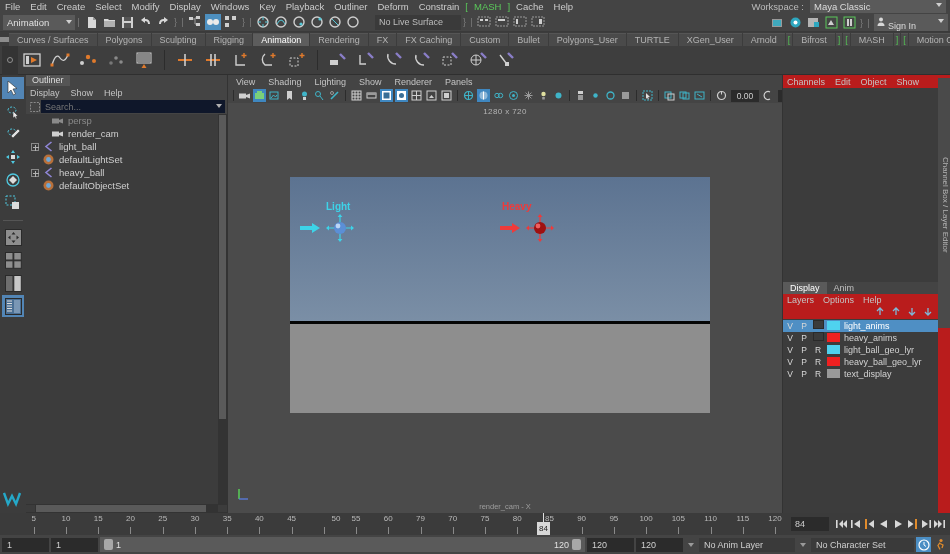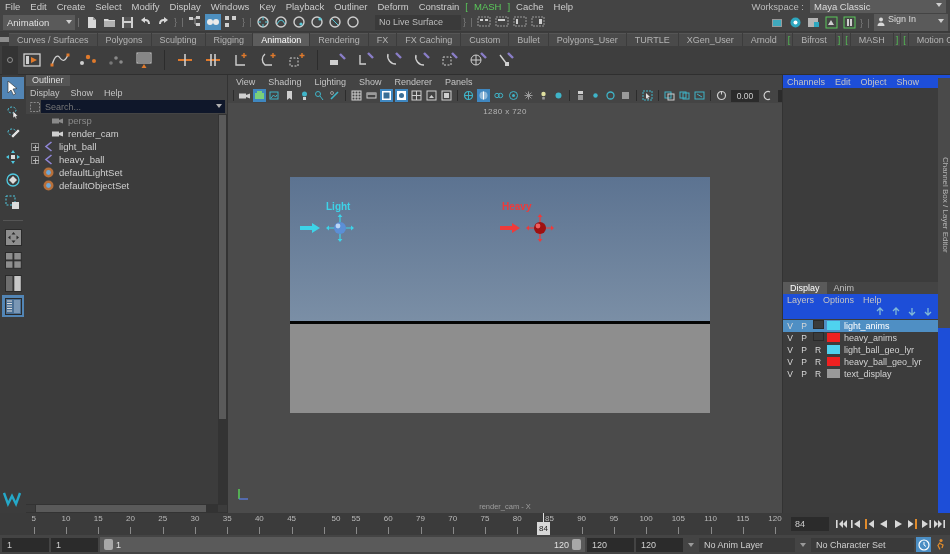--- a/index.html
+++ b/index.html
@@ -30,21 +30,21 @@
                 display:flex; align-items:center; padding-left:4px; position:relative;}
   .mode-combo .arr { position:absolute; right:3px; top:5px; width:0;height:0;
                      border-left:3px solid transparent;border-right:3px solid transparent;border-top:4px solid #cfcfcf;}
   .sepd { width:7px; flex:none; text-align:center; color:#7d7d7d; font-size:9px;}
   .ibtn { width:16px; height:16px; margin:0 1px; flex:none; position:relative; display:flex;
           align-items:center; justify-content:center; }
   .ibtn.on { background:#4d8fbf; }
   .livesurf { width:86px; height:15px; background:#3a3a3a; color:#bdbdbd; font-size:9px;
               display:flex; align-items:center; padding-left:4px; margin-left:13px;}
   .signin { width:74px; height:17px; background:#5a5a5a; font-size:9px; color:#dcdcdc;
-            display:flex; align-items:flex-start; padding-left:14px; position:relative; margin-left:2px;}
+            display:flex; align-items:flex-end; padding-left:14px; position:relative; margin-left:2px;}
   .signin .arr { position:absolute; right:4px; top:5px; width:0;height:0;
                  border-left:3px solid transparent;border-right:3px solid transparent;border-top:4px solid #cfcfcf;}
   .signin .person { position:absolute; left:3px; top:3px; width:8px; height:9px;}
   .right-status { position:absolute; right:2px; top:1px; display:flex; align-items:center;}
 
   
   .shelftabs { height:14px; background:#3c3c3c; display:flex; align-items:flex-end; flex:none;}
   .shelf-grip { width:16px; height:14px; display:flex; align-items:center; justify-content:center;}
   .shelf-grip i { width:9px; height:5px; background:#8c8c8c; display:block;}
   .stab { height:13px; line-height:13px; padding:0 8px; font-size:9px; color:#b4b4b4;
@@ -118,21 +118,21 @@
   .render-region { position:absolute; }
   .sky { position:absolute; left:0; right:0; top:0; height:146px;
          background:linear-gradient(#5c7391,#7b8fa6);}
   .ground { position:absolute; left:0; right:0; top:146px; bottom:0; background:#8e8e8e;}
   .ground-line { position:absolute; left:0; right:0; top:144px; height:3px; background:#050505;}
   .lbl-light { position:absolute; font-size:10px; color:#3dd3e8; font-weight:bold;margin-left:24px;}
   .lbl-heavy { position:absolute; font-size:10px; color:#ef3a3a; font-weight:bold;}
   .axis-gizmo { position:absolute; left:8px; bottom:12px; width:16px; height:16px;}
 
   
-  .rdock { width:167px; background:#1d4ed8; display:flex; flex-direction:column; flex:none; position:relative;}
+  .rdock { width:167px; background:#b91c1c; display:flex; flex-direction:column; flex:none; position:relative;}
   .rdock-menu { height:13px; display:flex; align-items:center; padding-left:4px;}
   .rdock-menu span { font-size:9px; color:#c4c4c4; margin-right:10px;}
   .channelbox-empty { flex:1; background:#3c3c3c; margin-right:12px;}
   .rdock-vlabel { position:absolute; right:0; top:3px; width:12px; height:250px;
                   background:#4a4a4a; color:#b4b4b4; font-size:8px;
                   writing-mode:vertical-rl; text-align:center; padding-top:4px;}
   .layer-tabs { height:12px; display:flex; align-items:flex-end; background:#444; margin-right:12px;}
   .layer-tabs .lt { font-size:9px; padding:0 7px; height:12px; line-height:12px; color:#c0c0c0;}
   .layer-tabs .lt.active { background:#5a5a5a; color:#fff;}
   .layer-menu { height:12px; display:flex; align-items:center; padding-left:4px;}
@@ -644,37 +644,37 @@
         </div>
         <div class="ol-item" style="padding-left:5px">
           <span class="plus"></span>
           <span class="ol-ico">
             <svg width="11" height="11" viewBox="0 0 11 11">
                 <path d="M8.5 1L3 5.5 8.5 10" fill="none" stroke="#8f86d6" stroke-width="1.6"></path>
               </svg>
           </span>
           <span>light_ball</span>
         </div>
-        <div class="ol-item" style="padding-left:5px">
-          <span class="plus"></span>
-          <span class="ol-ico">
-            <svg width="11" height="11" viewBox="0 0 11 11">
-                <path d="M8.5 1L3 5.5 8.5 10" fill="none" stroke="#8f86d6" stroke-width="1.6"></path>
-              </svg>
-          </span>
-          <span>heavy_ball</span>
-        </div>
         <div class="ol-item" style="padding-left:16px">
           <span class="ol-ico">
             <svg width="11" height="11" viewBox="0 0 11 11">
                 <circle cx="5.5" cy="5.5" r="5" fill="#b8703a"></circle>
                 <circle cx="5.5" cy="5.5" r="2.4" fill="#6ea8d8"></circle>
               </svg>
           </span>
           <span>defaultLightSet</span>
+        </div>
+        <div class="ol-item" style="padding-left:5px">
+          <span class="plus"></span>
+          <span class="ol-ico">
+            <svg width="11" height="11" viewBox="0 0 11 11">
+                <path d="M8.5 1L3 5.5 8.5 10" fill="none" stroke="#8f86d6" stroke-width="1.6"></path>
+              </svg>
+          </span>
+          <span>heavy_ball</span>
         </div>
         <div class="ol-item" style="padding-left:16px">
           <span class="ol-ico">
             <svg width="11" height="11" viewBox="0 0 11 11">
                 <circle cx="5.5" cy="5.5" r="5" fill="#b8703a"></circle>
                 <circle cx="5.5" cy="5.5" r="2.4" fill="#6ea8d8"></circle>
               </svg>
           </span>
           <span>defaultObjectSet</span>
         </div>

